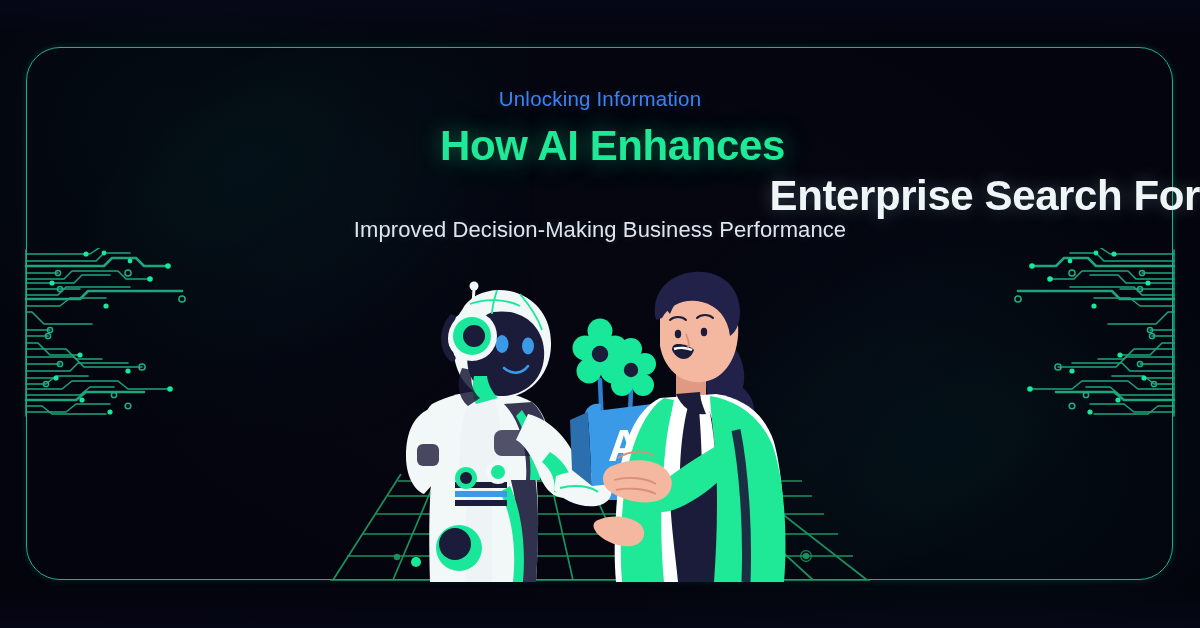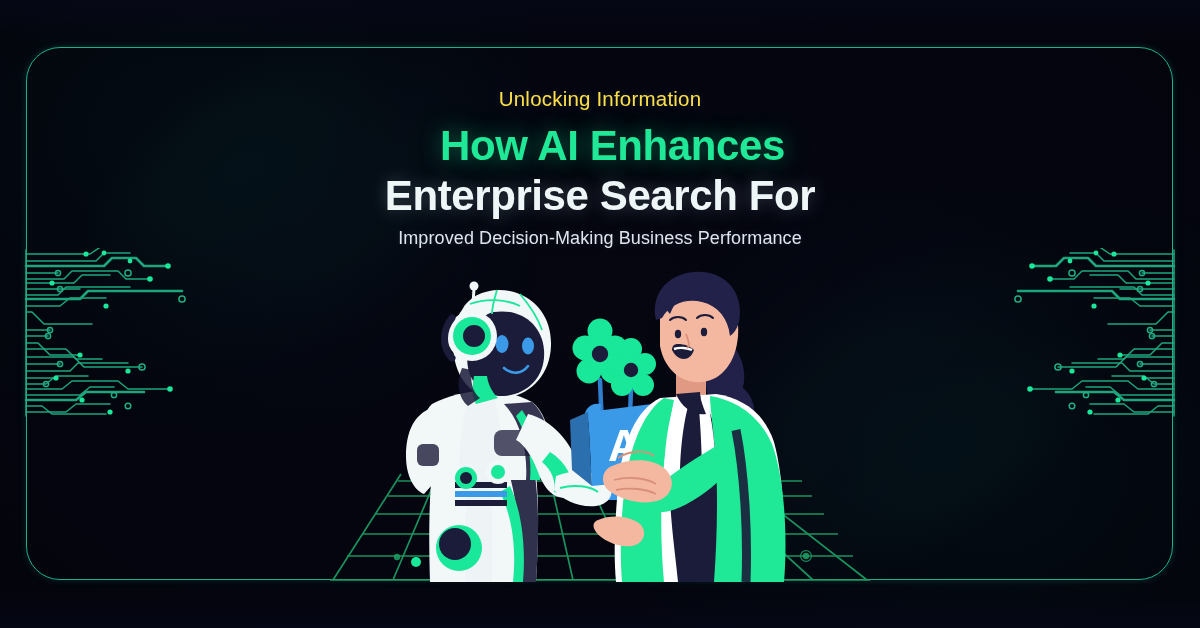--- a/index.html
+++ b/index.html
@@ -70,39 +70,40 @@
   .circuit{ position:absolute; top:248px; }
   .circuit.left{ left:18px; }
   .circuit.right{ right:18px; }
   
   .headings{
     position:absolute; left:0; right:0; top:88px;
     text-align:center; z-index:6;
   }
   .eyebrow{
     font-size:20.5px; letter-spacing:0.2px; font-weight:400;
-    color:#fde047; line-height:1.05;
+    color:#3b82f6; line-height:1.05;
     text-shadow:0 0 9px rgba(140,170,200,0.22);
   }
   .line-1{
     margin-top:13px;
     font-size:42px; font-weight:700; letter-spacing:-0.4px;
     color:#1fe897; line-height:1.08;
     text-shadow:0 0 22px rgba(31,232,151,0.42), 0 0 46px rgba(31,232,151,0.16);
     margin-left:25px;
   }
   .line-2{
     margin-top:5px;
     font-size:42px; font-weight:700; letter-spacing:-0.4px;
     color:#eef6f8; line-height:1.08;
     text-shadow:0 0 18px rgba(200,235,245,0.28);
+    text-align:right;
   }
   .subtitle{
-    margin-top:11px;
-    font-size:18px; font-weight:400; letter-spacing:0.1px;
+    margin-top:0;
+    font-size:22px; font-weight:400; letter-spacing:0.1px;
     color:#dfe5ec; line-height:1.1;
     text-shadow:0 0 9px rgba(150,180,205,0.20);
     text-align:center;
   }
   
   .illustration{
     position:absolute; left:0; top:0;
     width:1200px; height:628px;
     z-index:4; pointer-events:none;
   }

